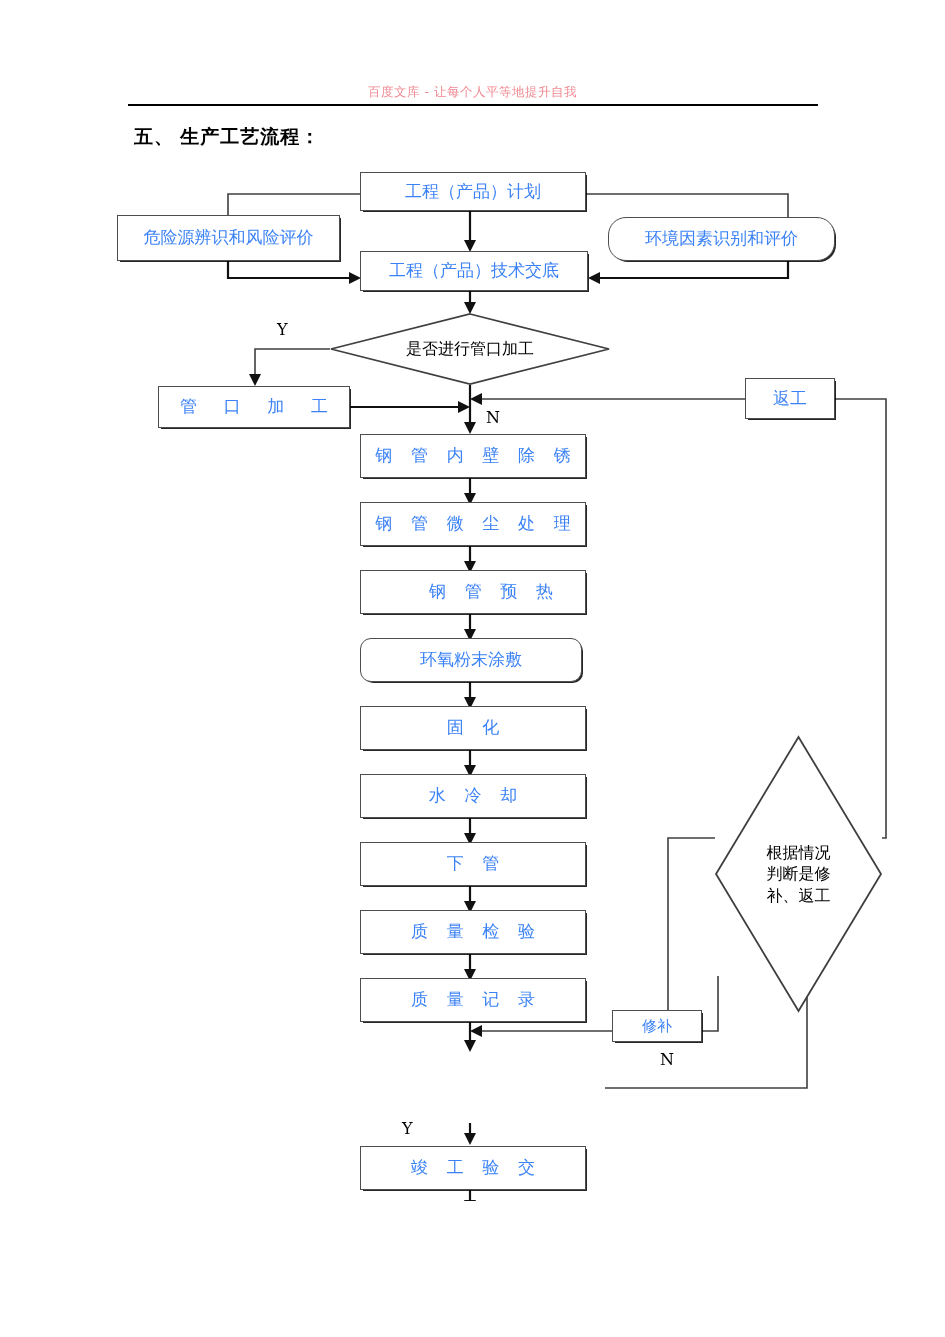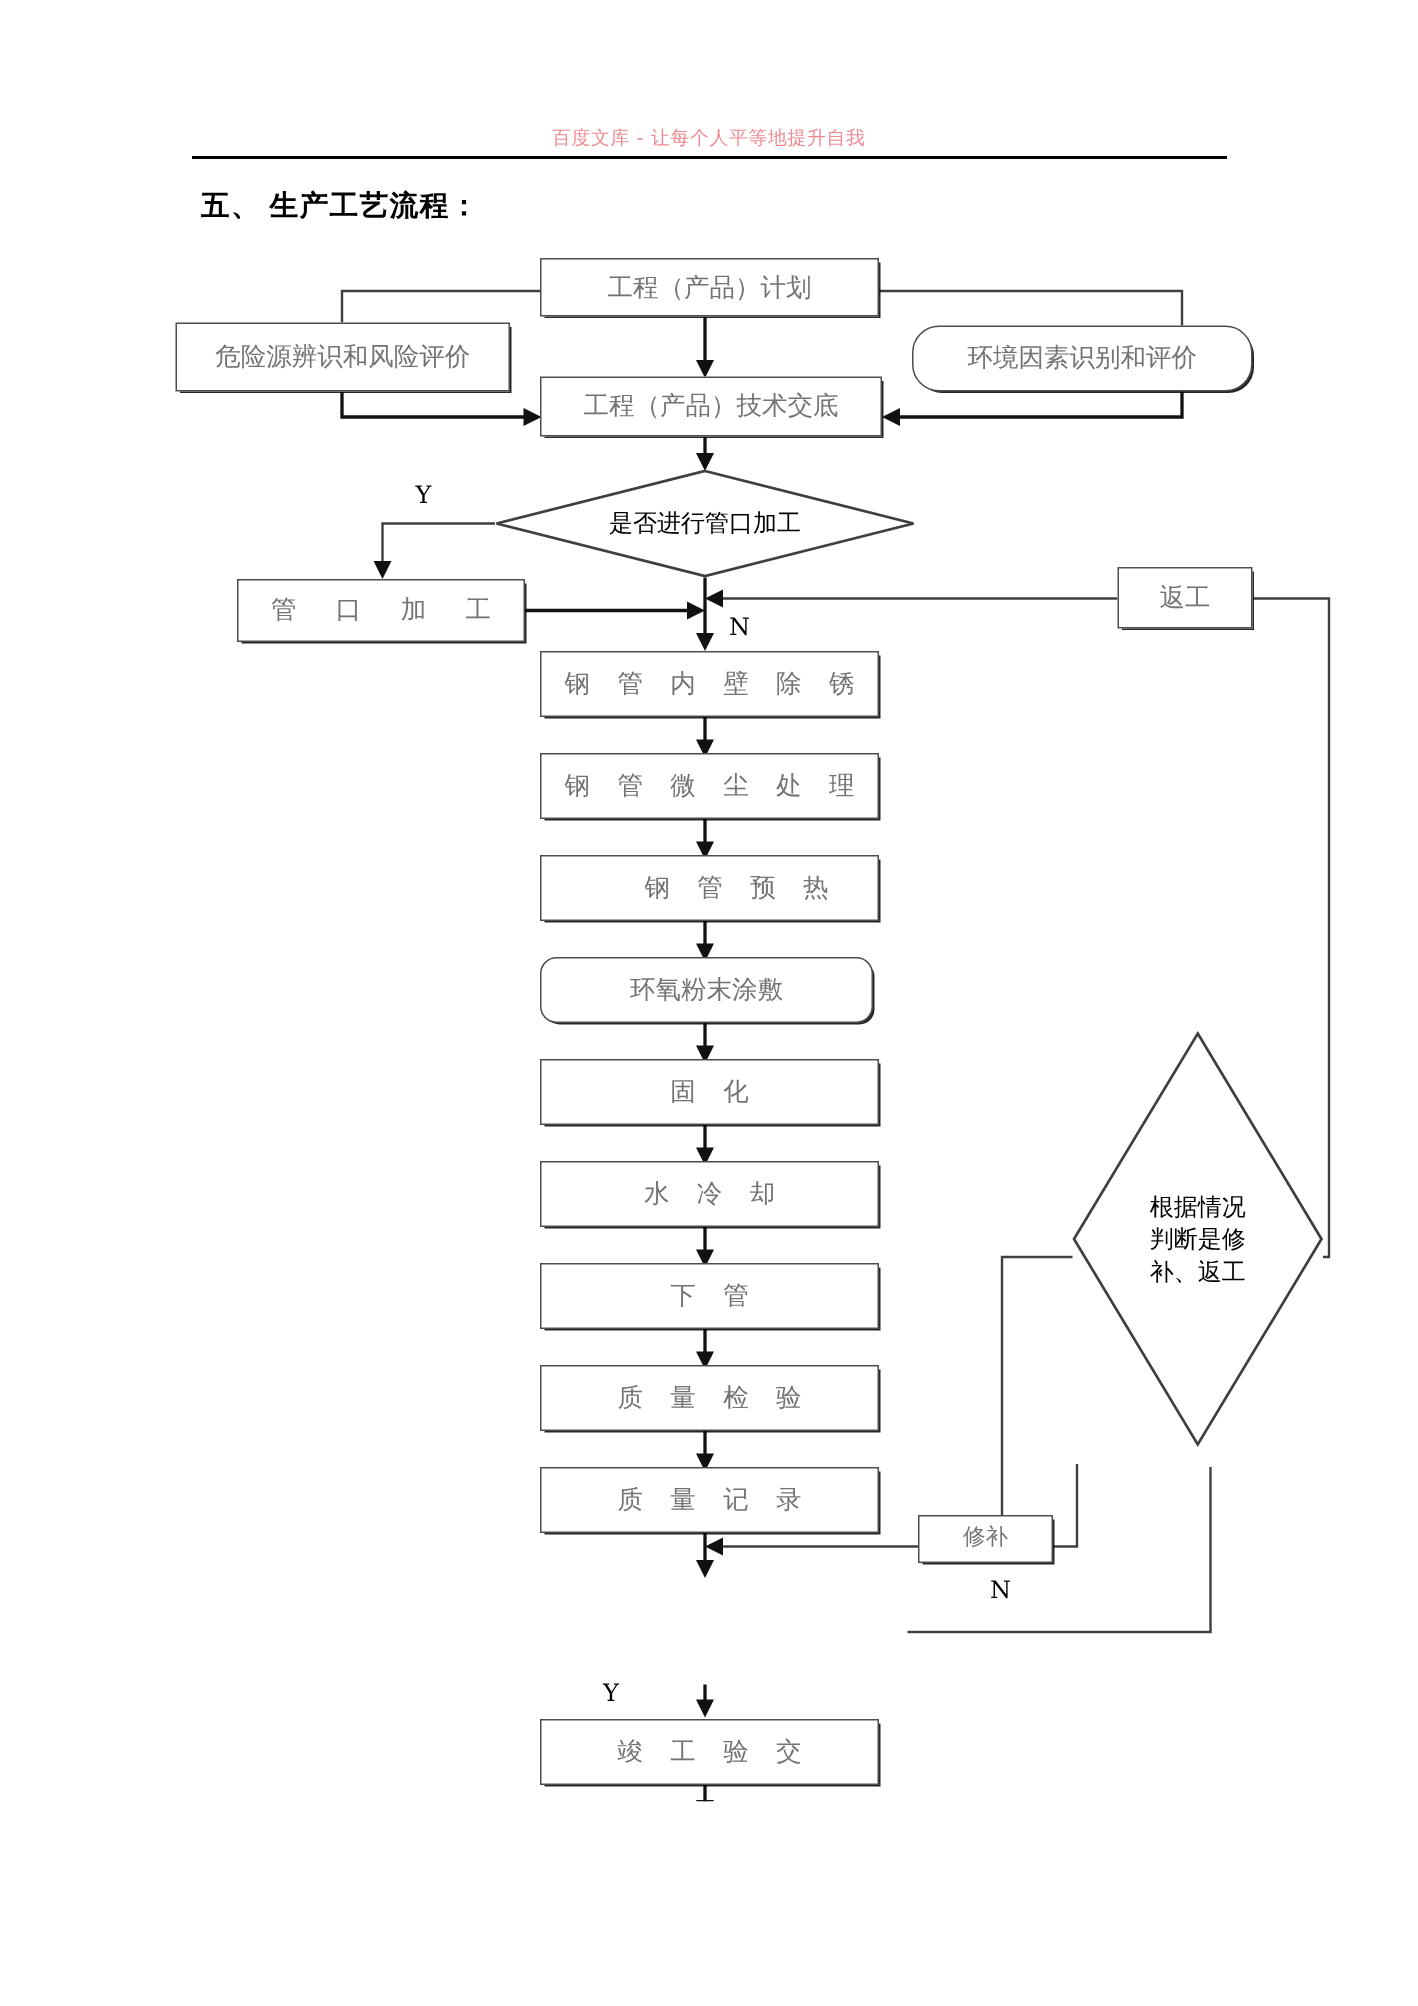--- a/index.html
+++ b/index.html
@@ -39,21 +39,21 @@
     width: 690px;
     height: 0;
     border-top: 2px solid #000000;
   }
 
   
   #section-title {
     position: absolute;
     left: 134px;
     top: 124px;
-    font-family: Liberation Serif, serif;
+    font-family: Liberation Sans, sans-serif;
     font-weight: bold;
     font-size: 19px;
     letter-spacing: 1px;
     color: #000000;
     white-space: nowrap;
   }
 
   
   #page-number {
     position: absolute;
@@ -66,22 +66,22 @@
   
   .node {
     position: absolute;
     box-sizing: border-box;
     border: 1px solid #4d4d4d;
     background: #ffffff;
     display: flex;
     align-items: center;
     justify-content: center;
     text-align: center;
-    color: #737373;
-    font-family: Liberation Serif, serif;
+    color: #3b82f6;
+    font-family: Liberation Sans, sans-serif;
     font-size: 17px;
     line-height: 1.15;
     box-shadow: 2px 2px 0 -1px rgba(0,0,0,0.85);
     z-index: 3;
   }
   .node .txt { white-space: pre; }
 
   .spaced { letter-spacing: 7px; text-indent: 7px; }
   .spaced2 { letter-spacing: 11px; text-indent: 11px; }
   .small { font-size: 15px; }
@@ -291,21 +291,21 @@
   </div>
 
   <div class="node" style="left:360px; top:910px; width:226px; height:44px;">
     <span class="txt spaced">质 量 检 验</span>
   </div>
 
   <div class="node" style="left:360px; top:978px; width:226px; height:44px;">
     <span class="txt spaced">质 量 记 录</span>
   </div>
 
-  <div class="diamond" style="left:715px; top:688px; width:167px; height:276px;">
+  <div class="diamond" style="left:715px; top:736px; width:167px; height:276px;">
     <svg viewBox="0 0 167 276" preserveAspectRatio="none">
       <polygon points="83.5,1 166,138 83.5,275 1,138" fill="#ffffff" stroke="#3f3f3f" stroke-width="1.8"></polygon>
     </svg>
     <div class="dlabel" style="white-space:pre;">根据情况
 判断是修
 补、返工</div>
   </div>
 
   <div class="node small" style="left:612px; top:1010px; width:90px; height:32px;">
     <span class="txt">修补</span>

